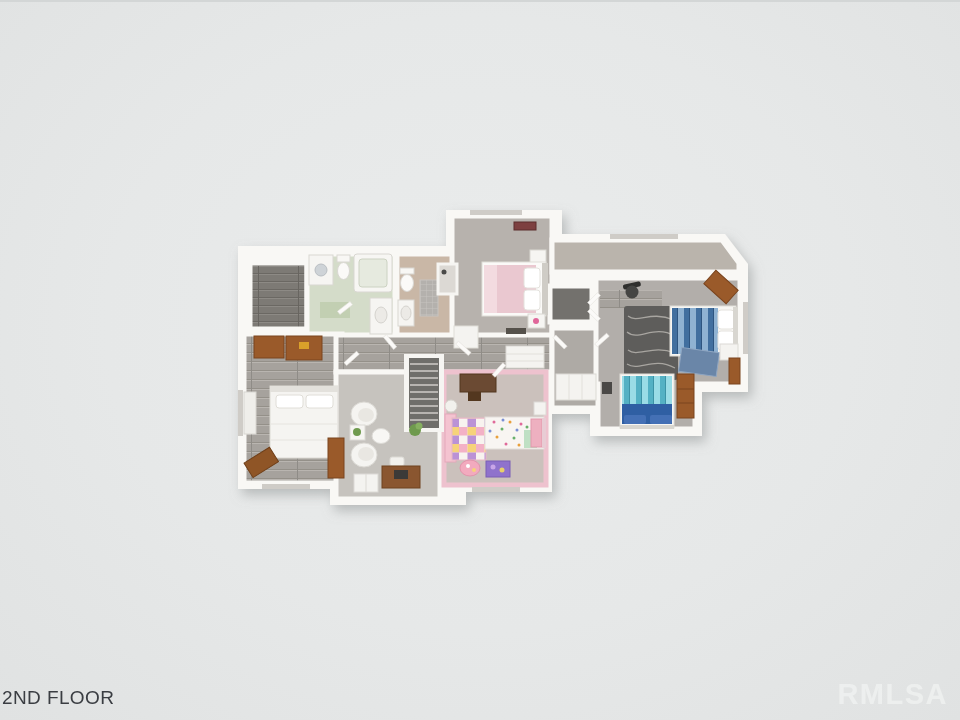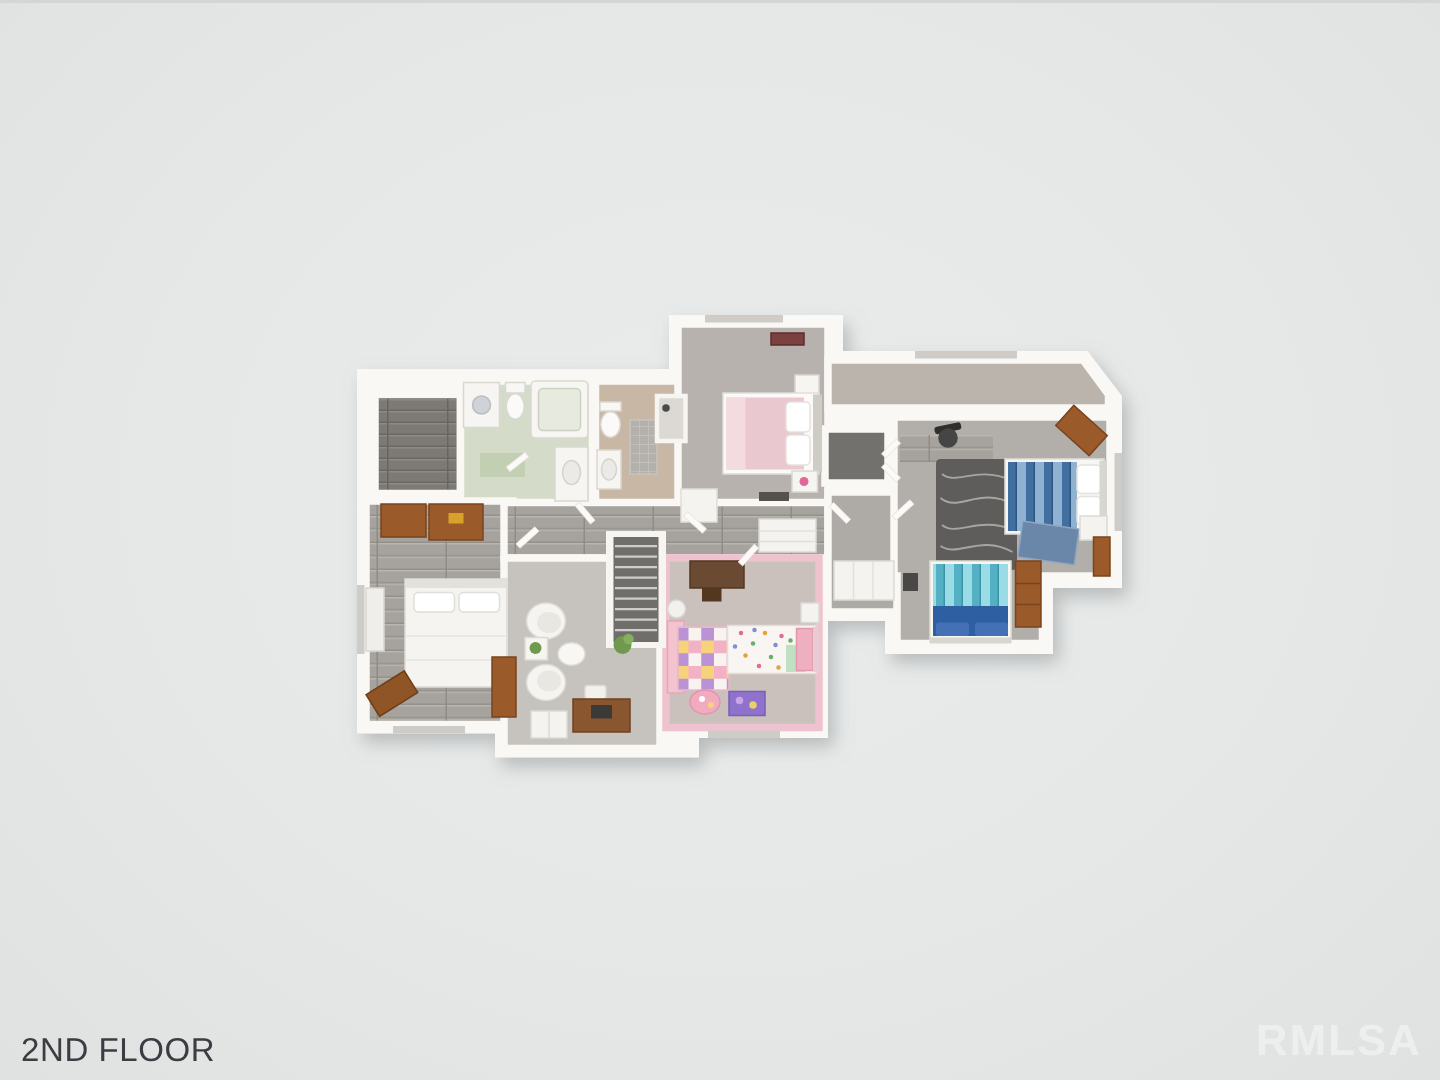--- a/index.html
+++ b/index.html
@@ -1,21 +1,21 @@
 <!DOCTYPE html>
 <html><head>
 <meta charset="utf-8">
 <style>
   html,body{margin:0;padding:0;width:960px;height:720px;overflow:hidden;
     font-family:"Liberation Sans",sans-serif;}
   .canvas{position:relative;width:960px;height:720px;
     background:radial-gradient(ellipse at 50% 45%, #eaecec 0%, #e6e8e8 55%, #e0e2e2 100%);
     border-top:2px solid #d3d6d6;box-sizing:border-box;}
   .plan-svg{position:absolute;left:0;top:0;}
-  .floor-label{position:absolute;left:14px;top:685px;font-size:22px;
+  .floor-label{position:absolute;left:2px;top:685px;font-size:19px;
     color:#3a3d42;letter-spacing:0.4px;font-weight:400;}
   .watermark{position:absolute;right:12px;top:676px;font-size:29px;font-weight:700;
     color:#f0f2f1;opacity:0.85;letter-spacing:1.5px;}
 </style>
 </head>
 <body>
 
 <div class="canvas">
 
   <svg class="plan-svg" width="960" height="720" viewBox="0 0 960 720">

